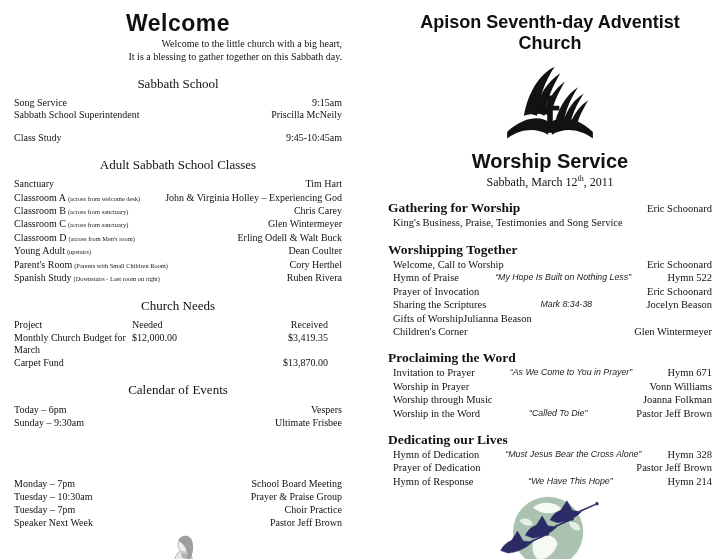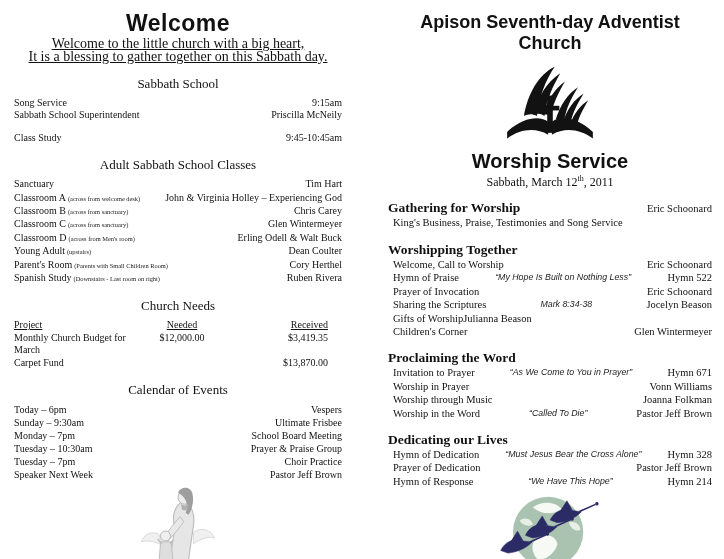--- a/index.html
+++ b/index.html
@@ -5,33 +5,33 @@
   html,body{margin:0;padding:0;background:#ffffff;}
   .sheet{position:relative;width:724px;height:559px;background:#ffffff;overflow:hidden;
          color:#111;font-family:"Liberation Serif","DejaVu Serif",serif;}
   .page{position:absolute;top:0;height:559px;box-sizing:border-box;}
   .page-left{left:0;width:362px;padding:10px 20px 0 14px;}
   .page-right{left:362px;width:362px;padding:8px 12px 0 26px;}
 
   
   .w-title{font-family:"Liberation Sans","DejaVu Sans",sans-serif;font-weight:bold;
            font-size:23px;text-align:center;letter-spacing:.5px;}
-  .tagline{font-size:14px;text-align:center;line-height:13px;text-decoration:underline;}
+  .tagline{font-size:10px;text-align:right;line-height:13px;}
   .sec-h{font-size:13px;text-align:center;margin-top:13px;margin-bottom:5px;}
   .rowline{display:flex;justify-content:center;align-items:baseline;
            font-size:10px;line-height:12.4px;white-space:nowrap;}
   .rowline .lbl{text-align:left;}
   .rowline .val{text-align:right;flex:1;}
   .note{font-size:6.4px;color:#222;margin-left:2px;}
   .gap-row{margin-top:10px;}
   .needs-head,.needs-row{display:flex;font-size:10px;line-height:12.4px;align-items:baseline;}
   .needs-proj{flex:1;text-align:left;}
-  .needs-needed{width:100px;text-align:center;}
+  .needs-needed{width:100px;text-align:left;}
   .needs-recv{width:96px;text-align:right;padding-right:14px;}
-  .underl{text-decoration:underline;}
+  .underl{}
   .illus{display:block;margin:3px auto 0 auto;}
 
   
   .church-name{font-family:"Liberation Sans","DejaVu Sans",sans-serif;font-weight:bold;
                font-size:18px;text-align:center;margin-top:4px;}
   .logo-wrap{text-align:center;margin-top:8px;}
   .ws-title{font-family:"Liberation Sans","DejaVu Sans",sans-serif;font-weight:bold;
             font-size:20px;text-align:center;margin-top:2px;}
   .ws-date{font-size:12px;text-align:center;margin-top:1px;margin-bottom:10px;}
   .ws-date sup{font-size:8px;}
@@ -147,21 +147,21 @@
         <div class="rowline" style="line-height:13px;">
           <span class="lbl">Today – 6pm</span>
           <span class="val">Vespers</span>
         </div>
 
         <div class="rowline" style="line-height:13px;">
           <span class="lbl">Sunday – 9:30am</span>
           <span class="val">Ultimate Frisbee</span>
         </div>
 
-        <div class="rowline" style="line-height:13px;">
+        <div class="rowline" style="line-height:13px;margin-top:48px;">
           <span class="lbl">Monday – 7pm</span>
           <span class="val">School Board Meeting</span>
         </div>
 
         <div class="rowline" style="line-height:13px;gap:32px;">
           <span class="lbl">Tuesday – 10:30am</span>
           <span class="val">Prayer &amp; Praise Group</span>
         </div>
 
         <div class="rowline" style="line-height:13px;">

